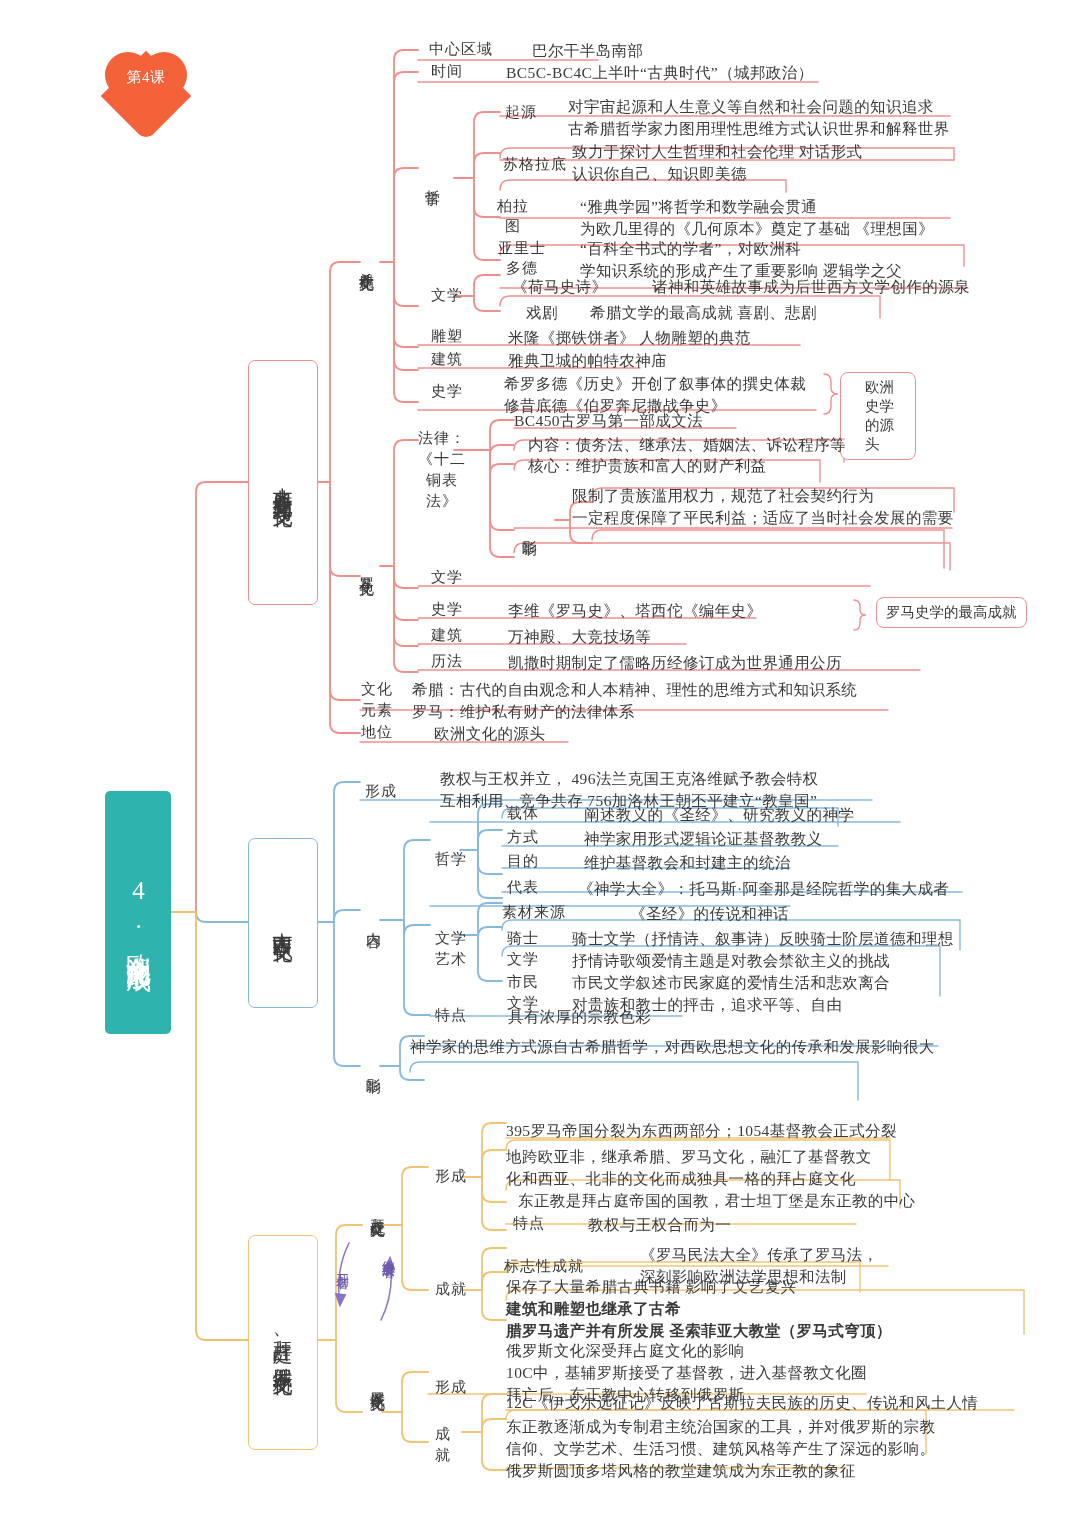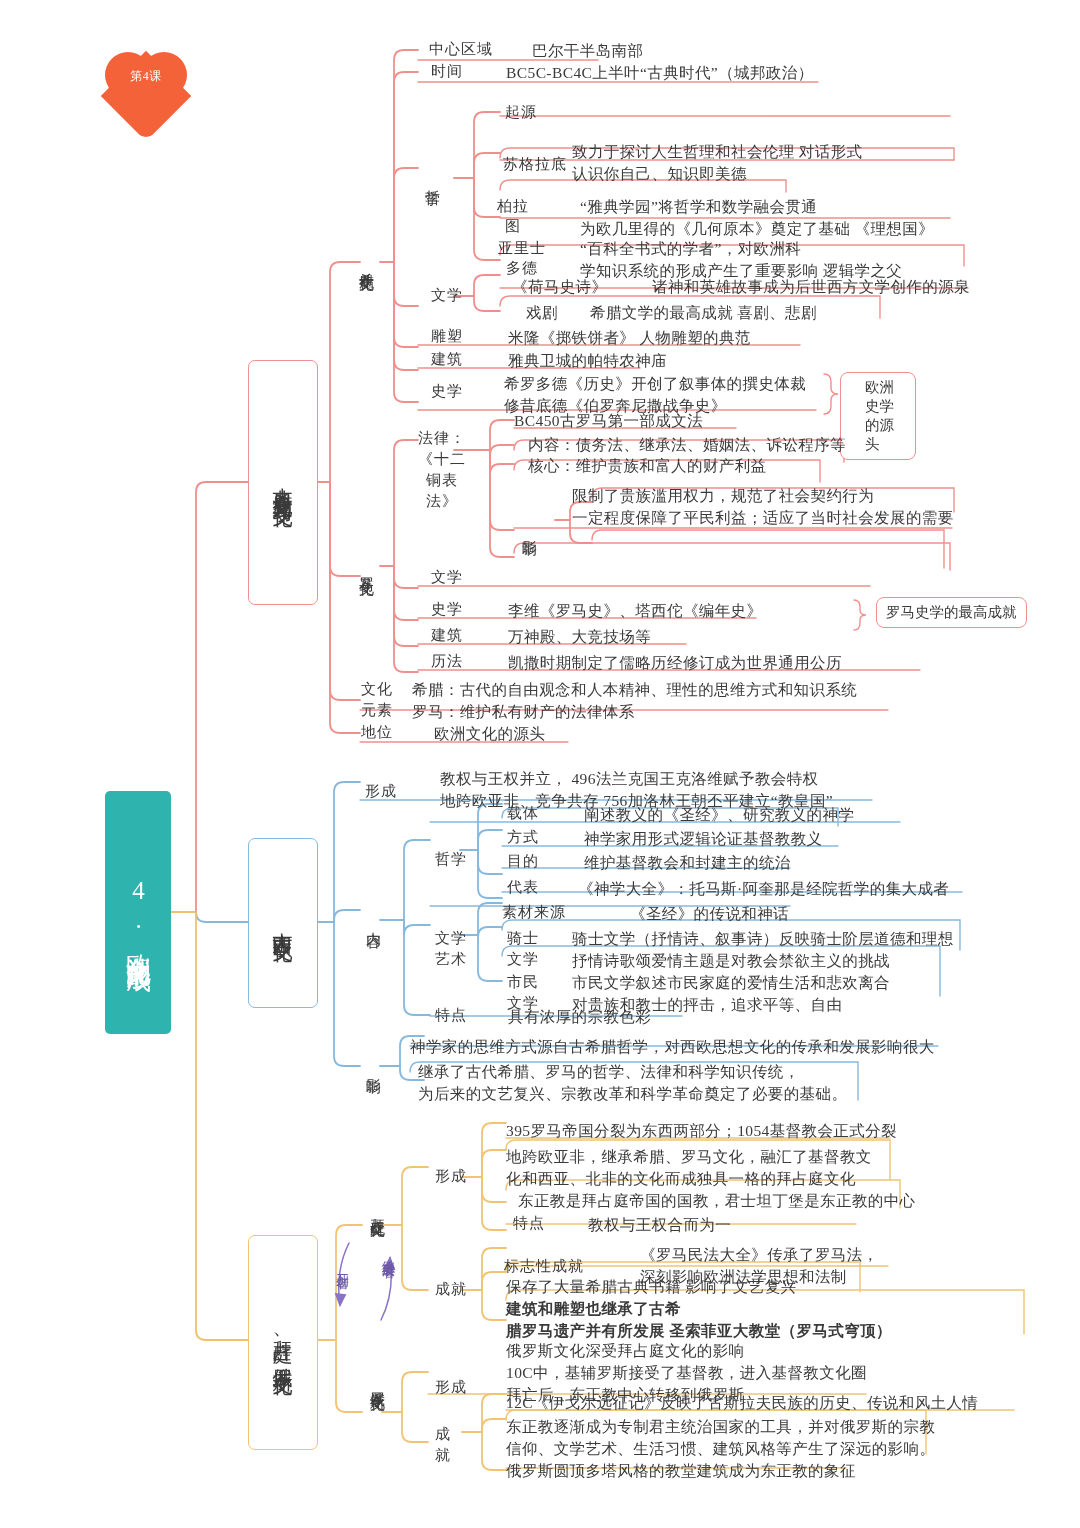--- a/index.html
+++ b/index.html
@@ -17,21 +17,21 @@
   
   .heart{
     position:absolute;left:105px;top:46px;width:82px;height:74px;
   }
   .heart .lobe{position:absolute;width:46px;height:46px;border-radius:50%;background:#f4623a;}
   .heart .l1{left:0;top:6px;}
   .heart .l2{left:36px;top:6px;}
   .heart .sq{position:absolute;left:9px;top:18px;width:64px;height:64px;background:#f4623a;
     transform:rotate(45deg);border-radius:0 0 10px 0;}
   .heart .txt{position:absolute;left:0;top:22px;width:82px;text-align:center;
-    color:#fff;font-size:12px;letter-spacing:.5px;z-index:3;
+    color:#fff;font-size:15px;letter-spacing:.5px;z-index:3;
     font-family:"Liberation Serif",serif;}
 
   
   .root{
     position:absolute;left:105px;top:791px;width:66px;height:243px;
     background:#2fb3ae;border-radius:5px;
     color:#fff;font-size:25px;line-height:30px;letter-spacing:2px;
     writing-mode:vertical-rl;text-orientation:upright;
     display:flex;align-items:center;justify-content:center;
     text-align:center;padding:4px 0;box-sizing:border-box;
@@ -277,20 +277,22 @@
 
   <div class="klab" style="left:418px;top:40px;width:86px;">中心区域</div>
   <div class="ctext" style="left:532px;top:40px;">巴尔干半岛南部</div>
 
   <div class="klab" style="left:418px;top:62px;width:58px;">时间</div>
   <div class="ctext" style="left:506px;top:62px;">BC5C-BC4C上半叶“古典时代”（城邦政治）</div>
 
   <div class="vlab" style="left:418px;top:158px;width:28px;height:42px;">哲学</div>
 
   <div class="klab" style="left:492px;top:103px;width:58px;">起源</div>
+  <div class="ctext c2" style="left:568px;top:96px;">对宇宙起源和人生意义等自然和社会问题的知识追求
+古希腊哲学家力图用理性思维方式认识世界和解释世界</div>
 
   <div class="klab" style="left:490px;top:155px;width:90px;">苏格拉底</div>
   <div class="ctext c2" style="left:572px;top:141px;">致力于探讨人生哲理和社会伦理        对话形式
 认识你自己、知识即美德</div>
 
   <div class="klab" style="left:492px;top:196px;width:42px;line-height:20px;">柏拉图</div>
   <div class="ctext c2" style="left:580px;top:196px;">“雅典学园”将哲学和数学融会贯通
 为欧几里得的《几何原本》奠定了基础        《理想国》</div>
 
   <div class="klab" style="left:492px;top:238px;width:60px;line-height:20px;">亚里士多德</div>
@@ -337,21 +339,21 @@
 
   <div class="klab" style="left:354px;top:679px;width:46px;line-height:21px;">文化元素</div>
   <div class="ctext c2" style="left:412px;top:679px;">希腊：古代的自由观念和人本精神、理性的思维方式和知识系统
 罗马：维护私有财产的法律体系</div>
 
   <div class="klab" style="left:354px;top:723px;width:46px;">地位</div>
   <div class="ctext" style="left:434px;top:723px;">欧洲文化的源头</div>
 
   <div class="klab" style="left:358px;top:782px;width:46px;">形成</div>
   <div class="ctext c2" style="left:440px;top:768px;">教权与王权并立，                496法兰克国王克洛维赋予教会特权
-地跨欧亚非、竞争共存          756加洛林王朝丕平建立“教皇国”</div>
+互相利用、竞争共存          756加洛林王朝丕平建立“教皇国”</div>
 
   <div class="vlab" style="left:360px;top:900px;width:26px;height:42px;">内容</div>
 
   <div class="klab" style="left:428px;top:850px;width:46px;">哲学</div>
   <div class="klab" style="left:500px;top:804px;width:46px;">载体</div>
   <div class="ctext" style="left:584px;top:804px;">阐述教义的《圣经》、研究教义的神学</div>
   <div class="klab" style="left:500px;top:828px;width:46px;">方式</div>
   <div class="ctext" style="left:584px;top:828px;">神学家用形式逻辑论证基督教教义</div>
   <div class="klab" style="left:500px;top:852px;width:46px;">目的</div>
   <div class="ctext" style="left:584px;top:852px;">维护基督教会和封建主的统治</div>
@@ -366,22 +368,20 @@
 抒情诗歌颂爱情主题是对教会禁欲主义的挑战</div>
   <div class="klab" style="left:500px;top:972px;width:46px;line-height:21px;">市民文学</div>
   <div class="ctext c2" style="left:572px;top:972px;">市民文学叙述市民家庭的爱情生活和悲欢离合
 对贵族和教士的抨击，追求平等、自由</div>
 
   <div class="klab" style="left:428px;top:1006px;width:46px;">特点</div>
   <div class="ctext" style="left:508px;top:1006px;">具有浓厚的宗教色彩</div>
 
   <div class="vlab" style="left:360px;top:1046px;width:26px;height:42px;">影响</div>
   <div class="ctext" style="left:410px;top:1036px;">神学家的思维方式源自古希腊哲学，对西欧思想文化的传承和发展影响很大</div>
-  <div class="ctext c2" style="left:418px;top:1061px;">继承了古代希腊、罗马的哲学、法律和科学知识传统，
-为后来的文艺复兴、宗教改革和科学革命奠定了必要的基础。</div>
 
   <div class="vlab" style="left:364px;top:1160px;width:26px;height:96px;">拜占庭文化</div>
   <div class="vlab" style="left:364px;top:1334px;width:26px;height:96px;">俄罗斯文化</div>
   <div class="arrlab" style="left:332px;top:1264px;width:18px;height:56px;">开创者</div>
   <div class="arrlab" style="left:378px;top:1250px;width:18px;height:82px;">继承者发展者</div>
 
   <div class="klab" style="left:428px;top:1167px;width:46px;">形成</div>
   <div class="ctext" style="left:506px;top:1120px;">395罗马帝国分裂为东西两部分；1054基督教会正式分裂</div>
   <div class="ctext c2" style="left:506px;top:1146px;">地跨欧亚非，继承希腊、罗马文化，融汇了基督教文
 化和西亚、北非的文化而成独具一格的拜占庭文化</div>

